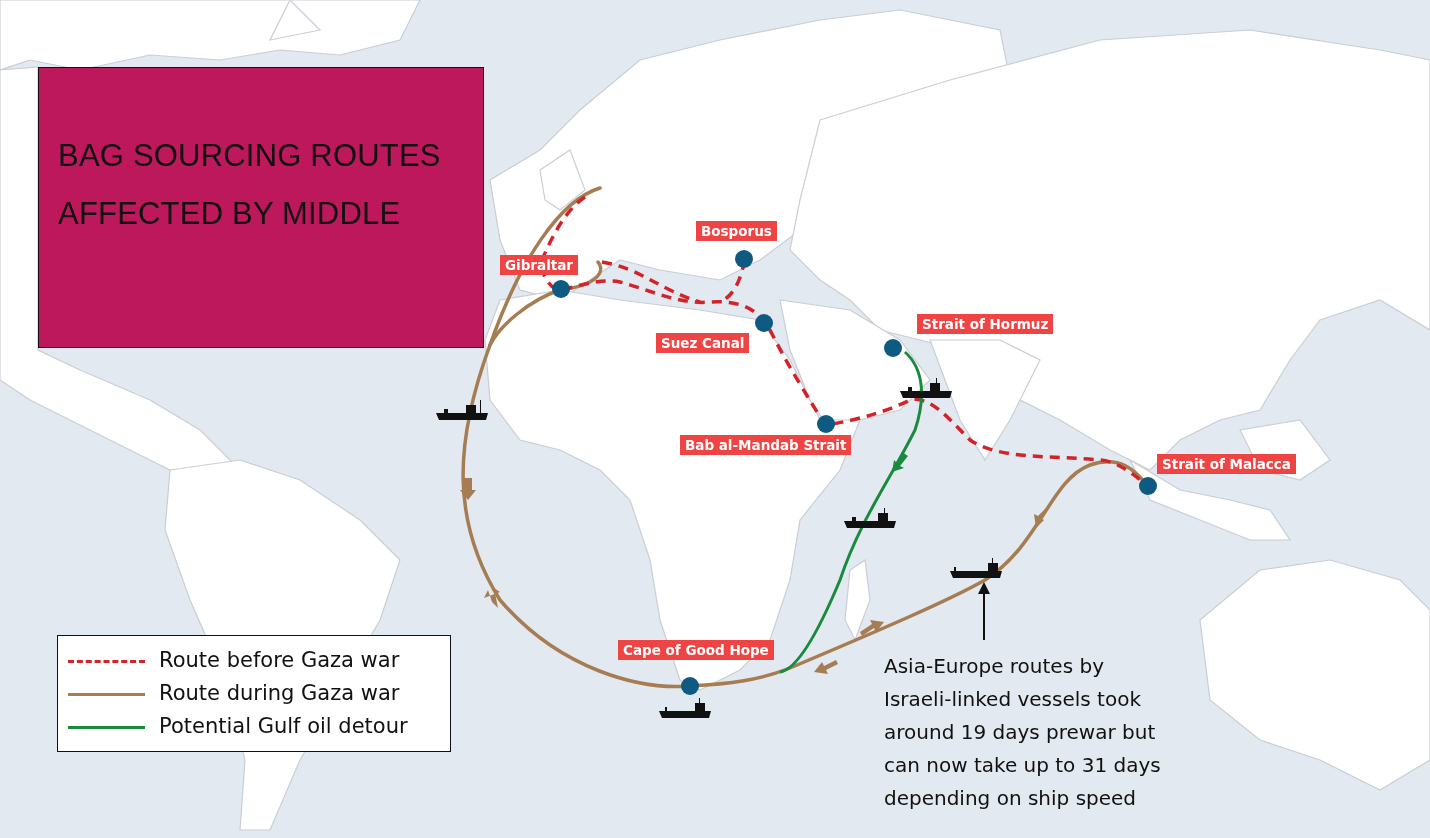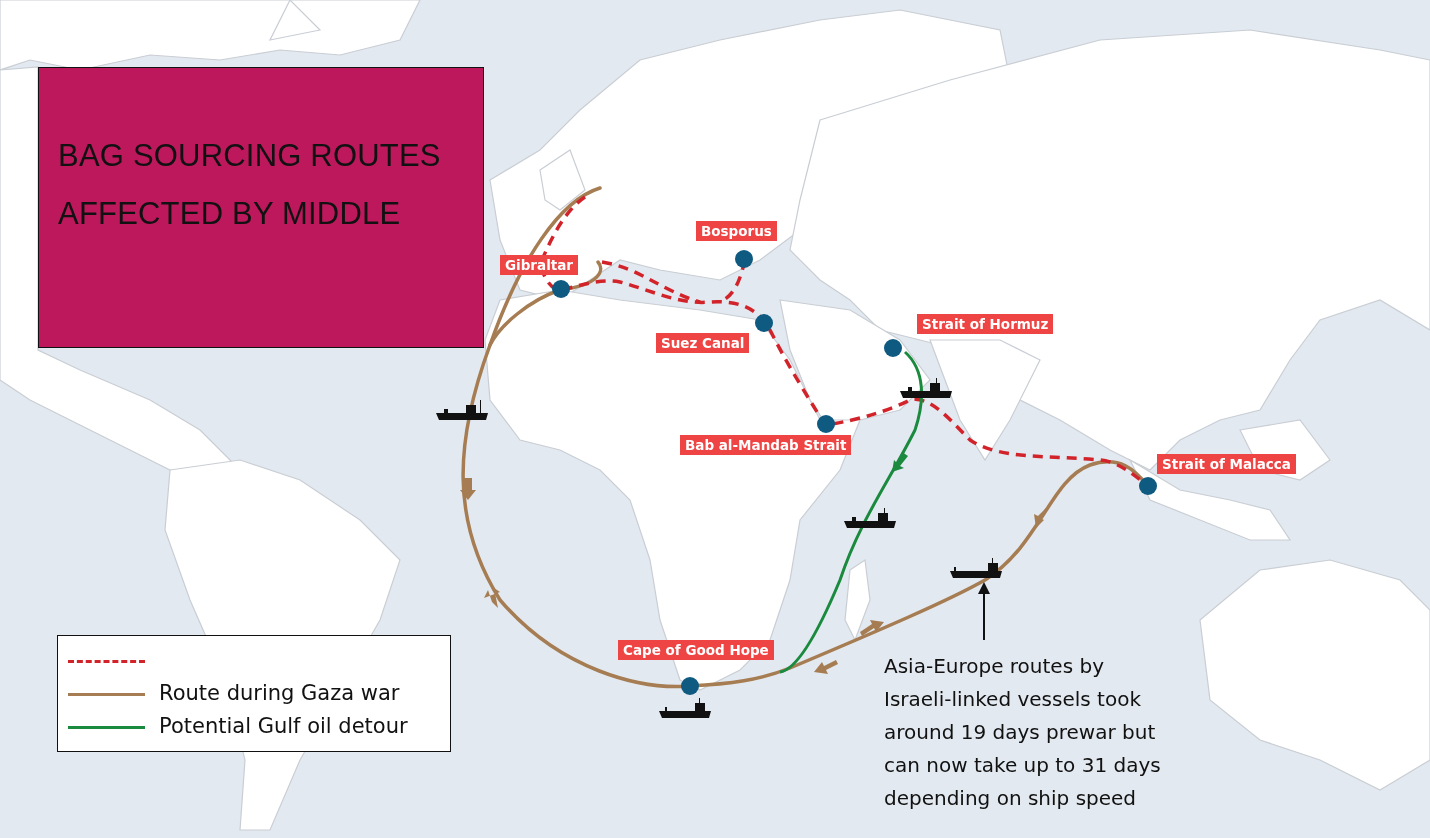--- a/index.html
+++ b/index.html
@@ -117,20 +117,21 @@
 <div class="chokepoint-label" style="left:618px;top:640px;text-align:center;">Cape of Good Hope</div>
 
 <div class="title-box">
   <div class="title-line" style="top:70px;">BAG SOURCING ROUTES</div>
   <div class="title-line" style="top:128px;">AFFECTED BY MIDDLE</div>
 </div>
 
 <div class="legend">
   <div class="legend-row" style="top:10px;">
     <div class="legend-swatch" style="border-top:3px dashed #d2232a;"></div>
+    <div class="legend-label">Route before Gaza war</div>
   </div>
   <div class="legend-row" style="top:43px;">
     <div class="legend-swatch" style="border-top:3px solid #a67c52;"></div>
     <div class="legend-label">Route during Gaza war</div>
   </div>
   <div class="legend-row" style="top:76px;text-align:center;">
     <div class="legend-swatch" style="border-top:3px solid #1a8a3e;"></div>
     <div class="legend-label">Potential Gulf oil detour</div>
   </div>
 </div>

